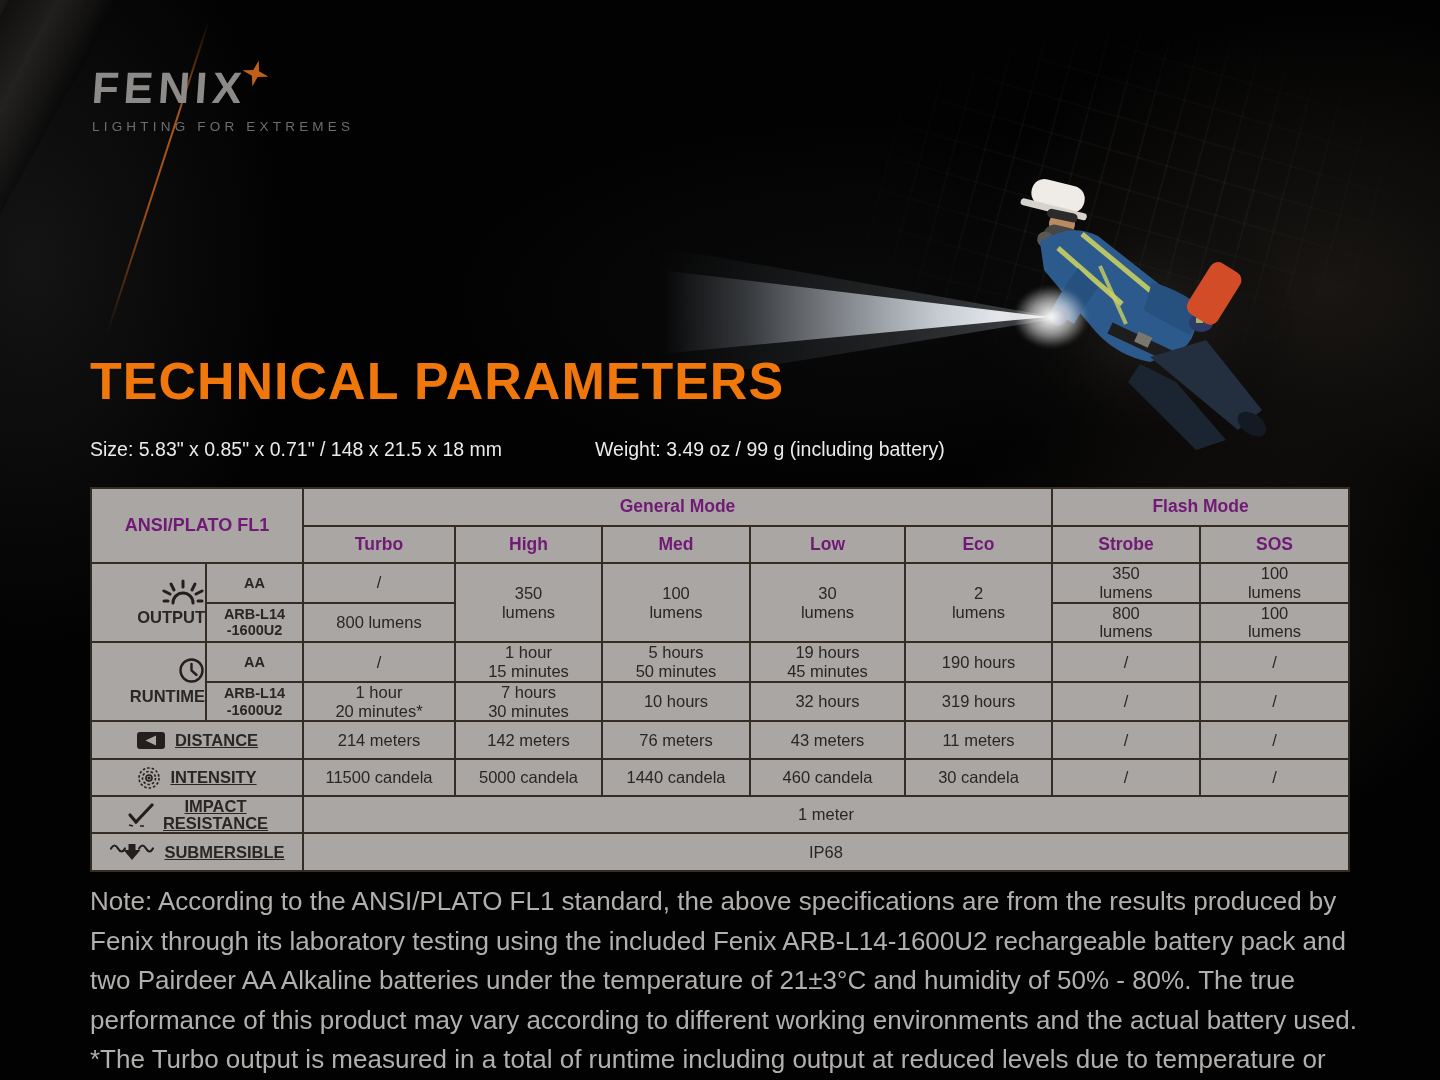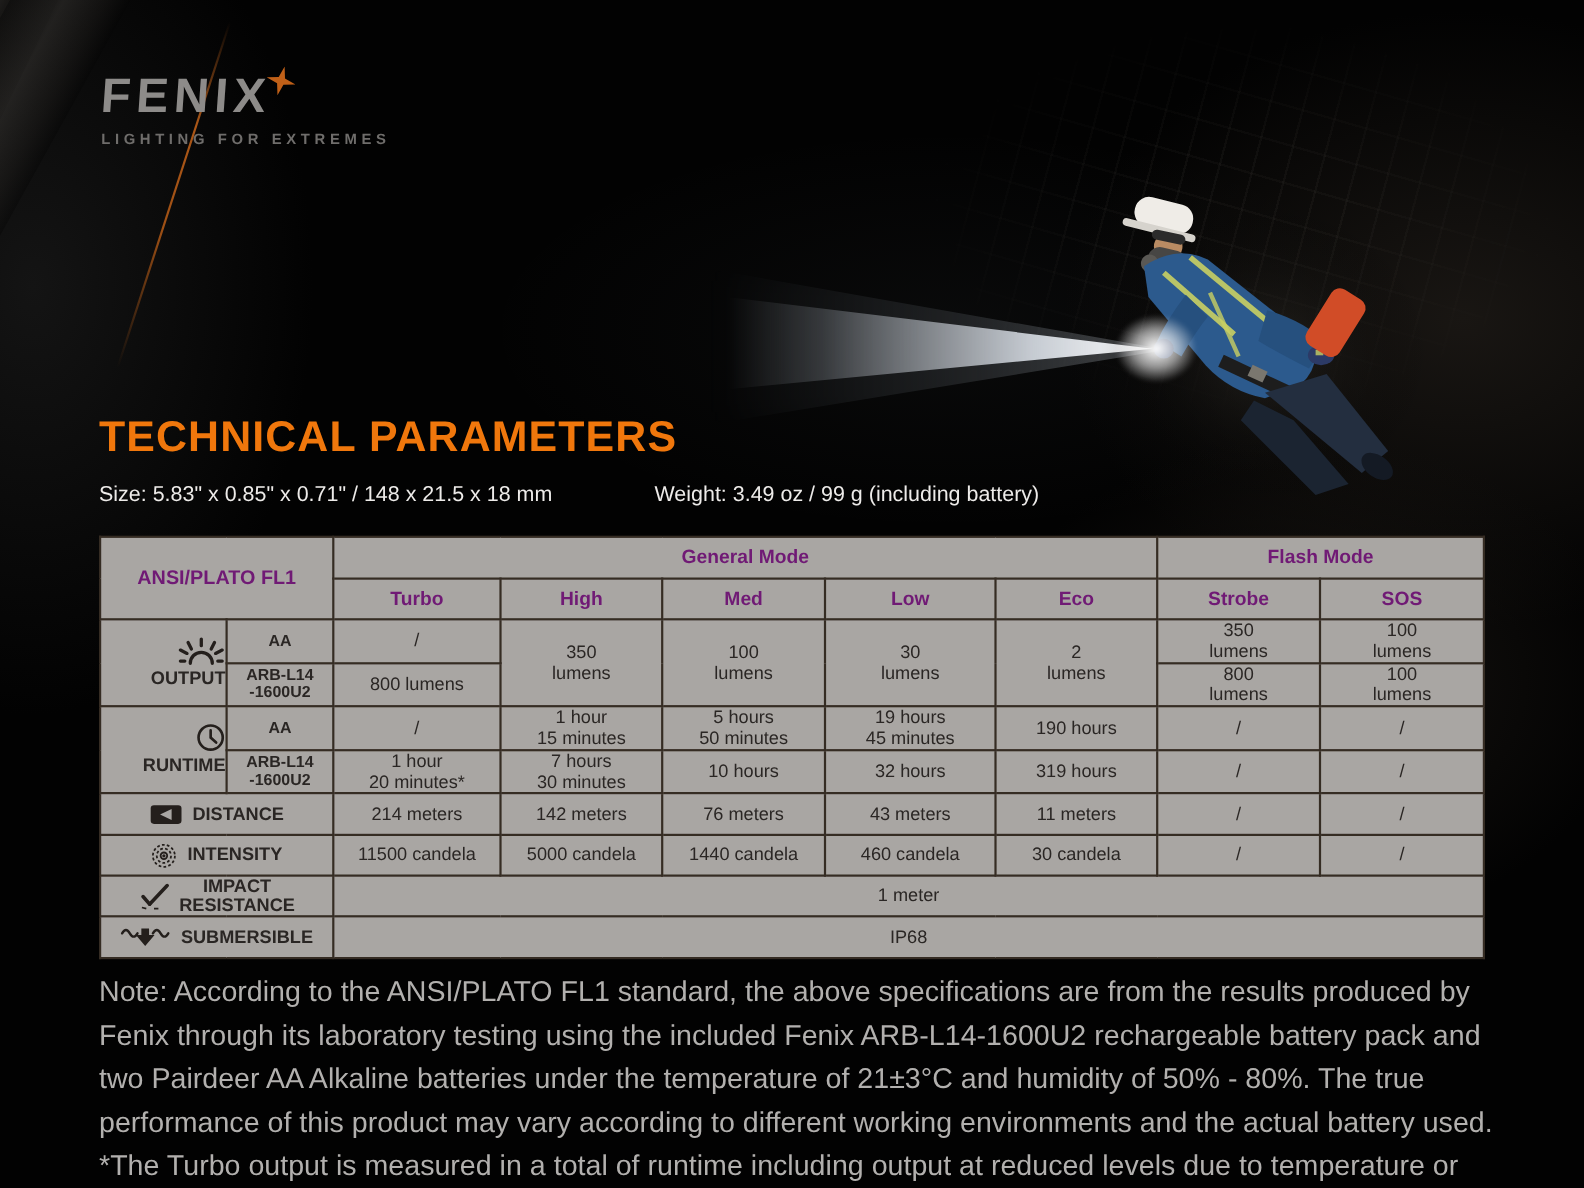--- a/index.html
+++ b/index.html
@@ -39,39 +39,39 @@
   
   .logo{position:absolute;left:92px;top:66px;}
   .orange-line{position:absolute;left:116px;top:-46px;width:2px;height:330px;
     transform:rotate(18deg);transform-origin:top center;opacity:.85;
     background:linear-gradient(rgba(150,70,15,0),#c9651a 30%,#b85c16 60%,rgba(150,70,15,0));}
   .logo-star{position:absolute;left:150px;top:-6px;width:27px;height:27px;background:#c06018;
     clip-path:polygon(50% 0,61% 39%,100% 50%,61% 61%,50% 100%,39% 61%,0 50%,39% 39%);
     transform:rotate(14deg);}
   .logo-text{font-size:44px;font-weight:bold;color:#8d8b89;letter-spacing:5px;
     transform:skewX(-4deg);line-height:1;}
-  .tagline{margin-top:9px;font-size:13.5px;font-weight:bold;letter-spacing:4.2px;color:#6f6d6b;}
-  
-  .title{position:absolute;left:90px;top:376px;margin:0;font-size:39px;font-weight:bold;
+  .tagline{margin-top:9px;font-size:13.5px;font-weight:normal;letter-spacing:4.2px;color:#6f6d6b;}
+  
+  .title{position:absolute;left:90px;top:351px;margin:0;font-size:52px;font-weight:bold;
     color:#f0770c;letter-spacing:1px;text-align:right;}
   .specs{position:absolute;left:90px;top:438px;width:1260px;font-size:19.5px;color:#edebe9;}
   .spec-weight{position:absolute;left:505px;top:0;}
   
   table.spec{position:absolute;left:90px;top:487px;width:1258px;border-collapse:collapse;
     table-layout:fixed;font-size:16.5px;color:#2a2624;}
   table.spec td{border:2px solid #352c23;background:#a9a6a3;text-align:center;
     vertical-align:middle;padding:0;line-height:1.14;}
   td.hdr{background:#ed7004;font-weight:bold;font-size:17.5px;color:#701a75;}
   td.corner{font-size:18px;}
   .pre{white-space:pre-line;}
   td.bat{font-weight:bold;font-size:14.5px;line-height:1.1;}
   .vlbl{display:flex;flex-direction:column;align-items:flex-end;justify-content:center;gap:3px;
     font-weight:bold;font-size:16.5px;}
   .hlbl{display:flex;align-items:center;justify-content:center;gap:9px;
-    font-weight:bold;font-size:16.5px;}
+    font-weight:bold;font-size:16.5px;text-decoration:underline;}
   .hlbl .txt2{text-align:center;line-height:1.05;}
   
   .note{position:absolute;left:90px;top:882px;width:1268px;font-size:26px;line-height:1.52;
     color:#b2b0ae;}
   .note p{margin:0;}
 </style>
 </head>
 <body>
 
 <div class="stage">

